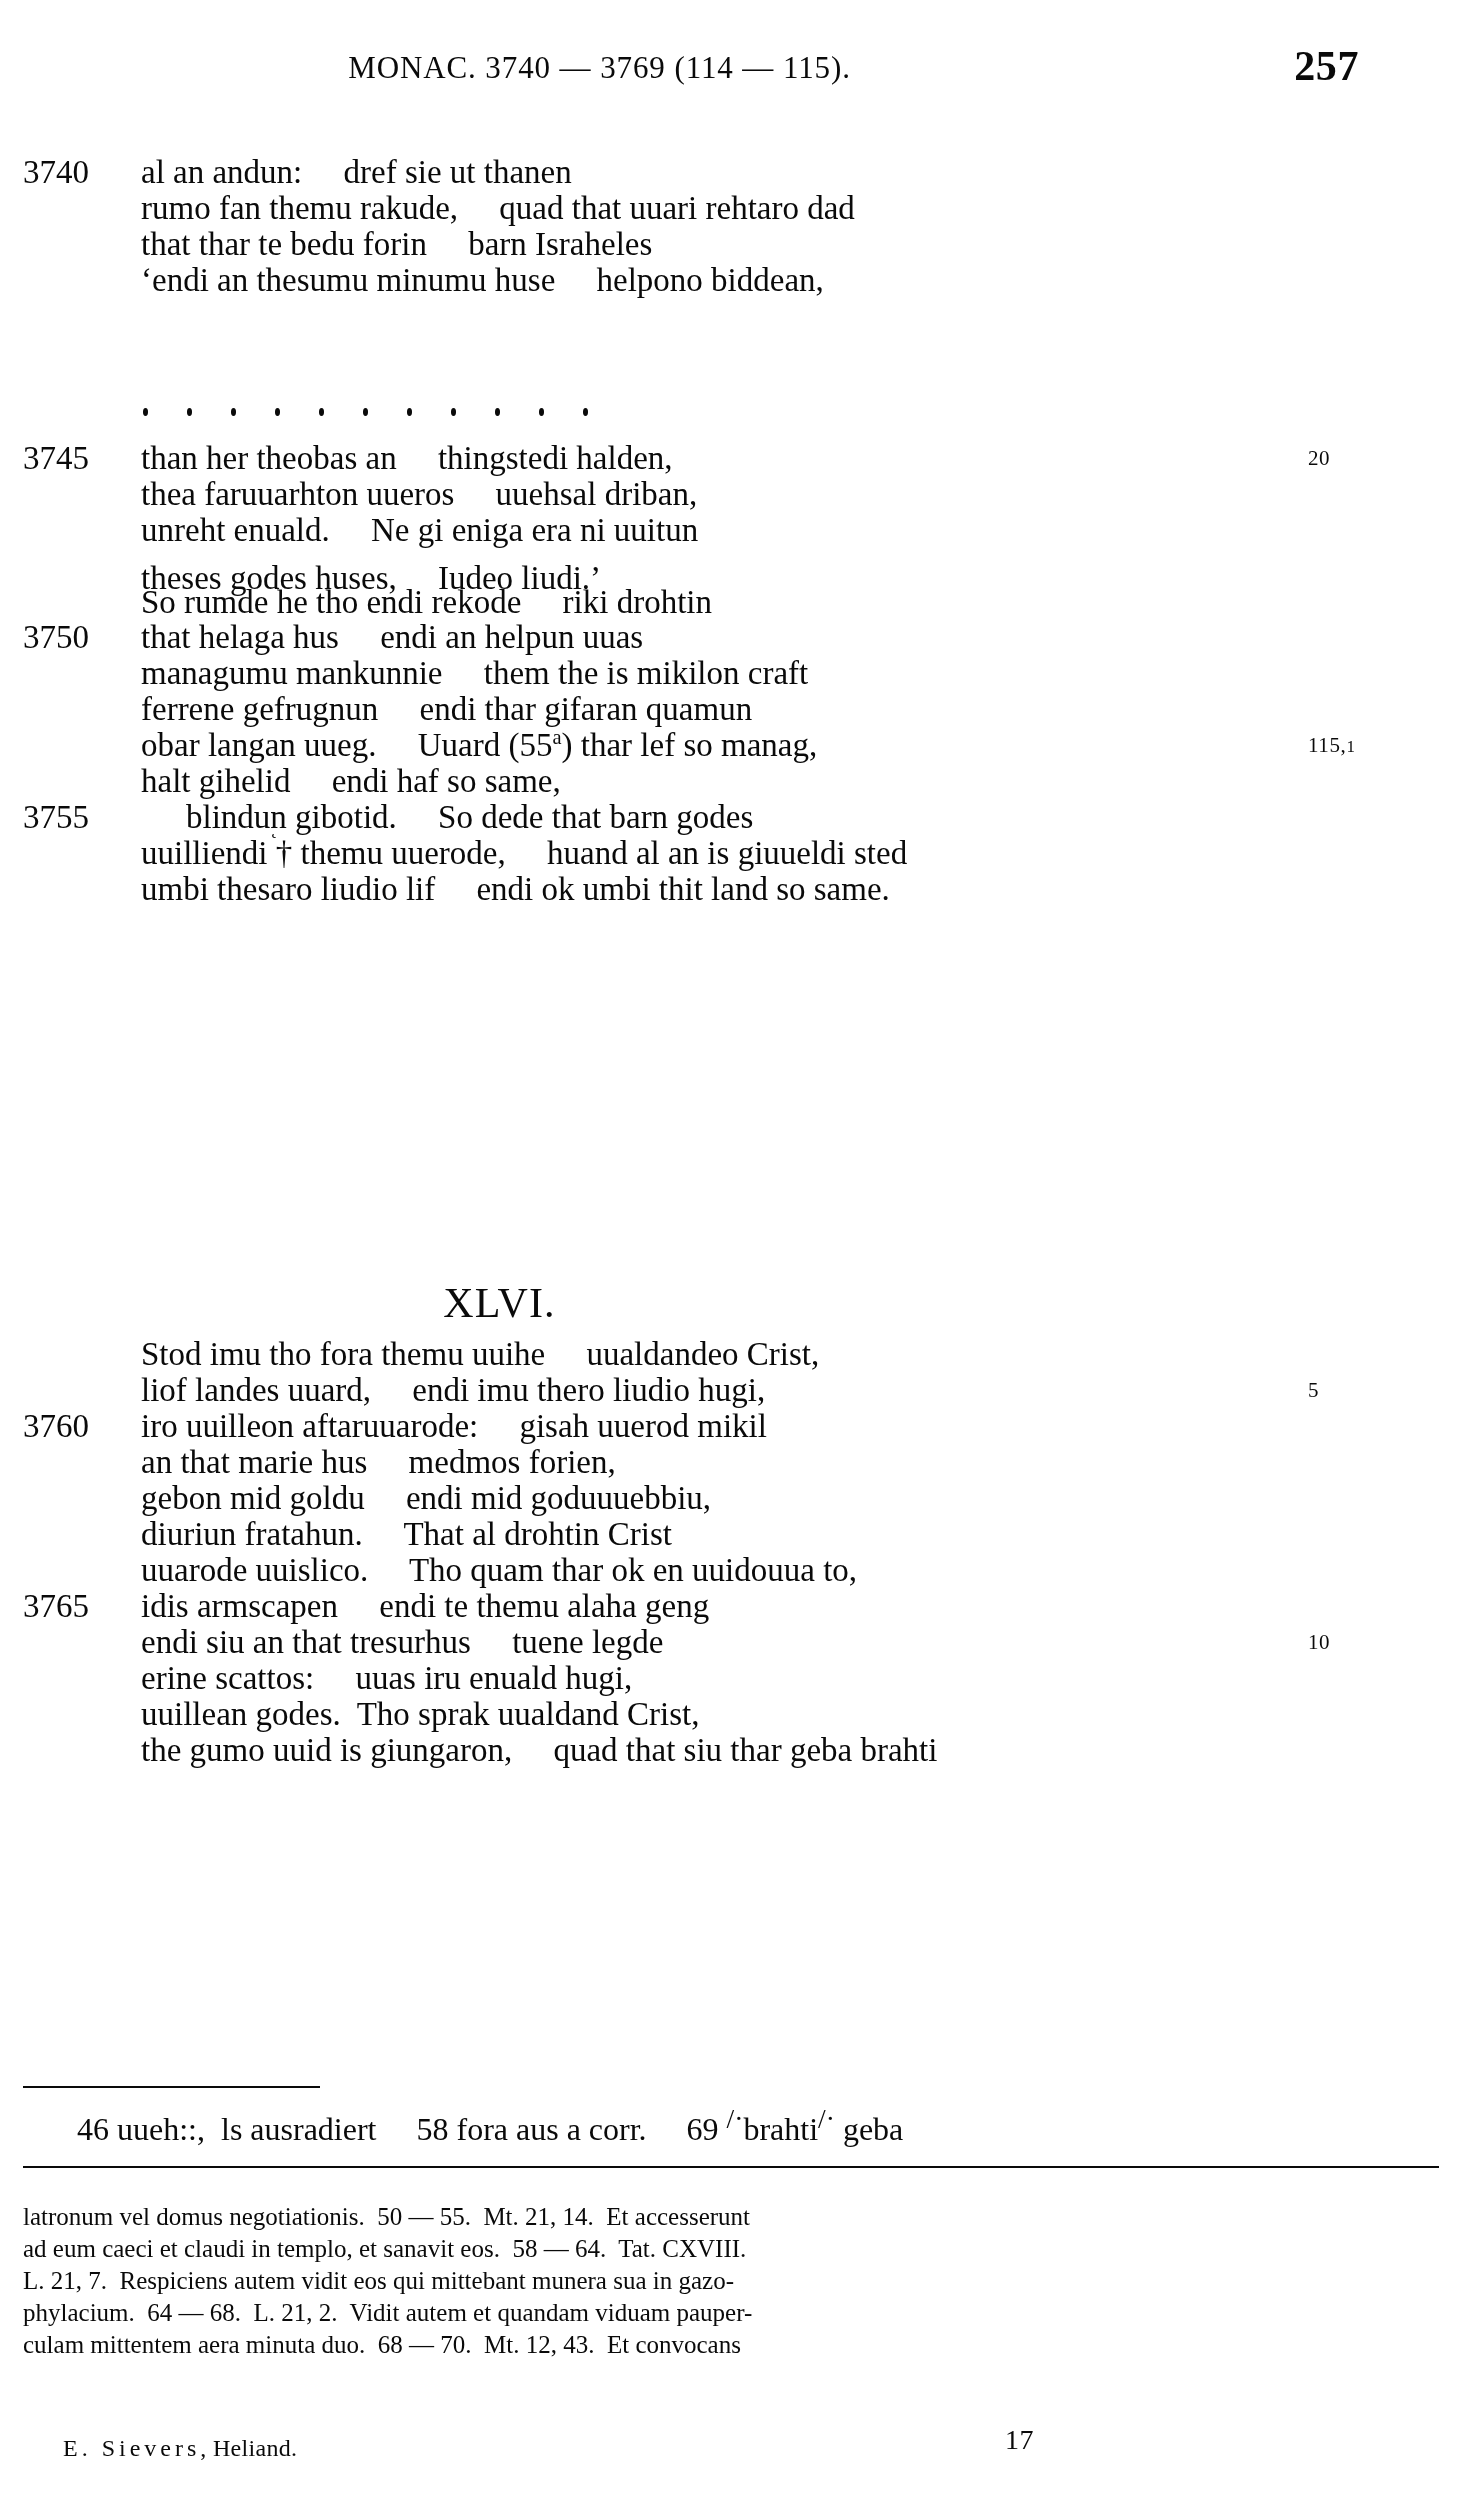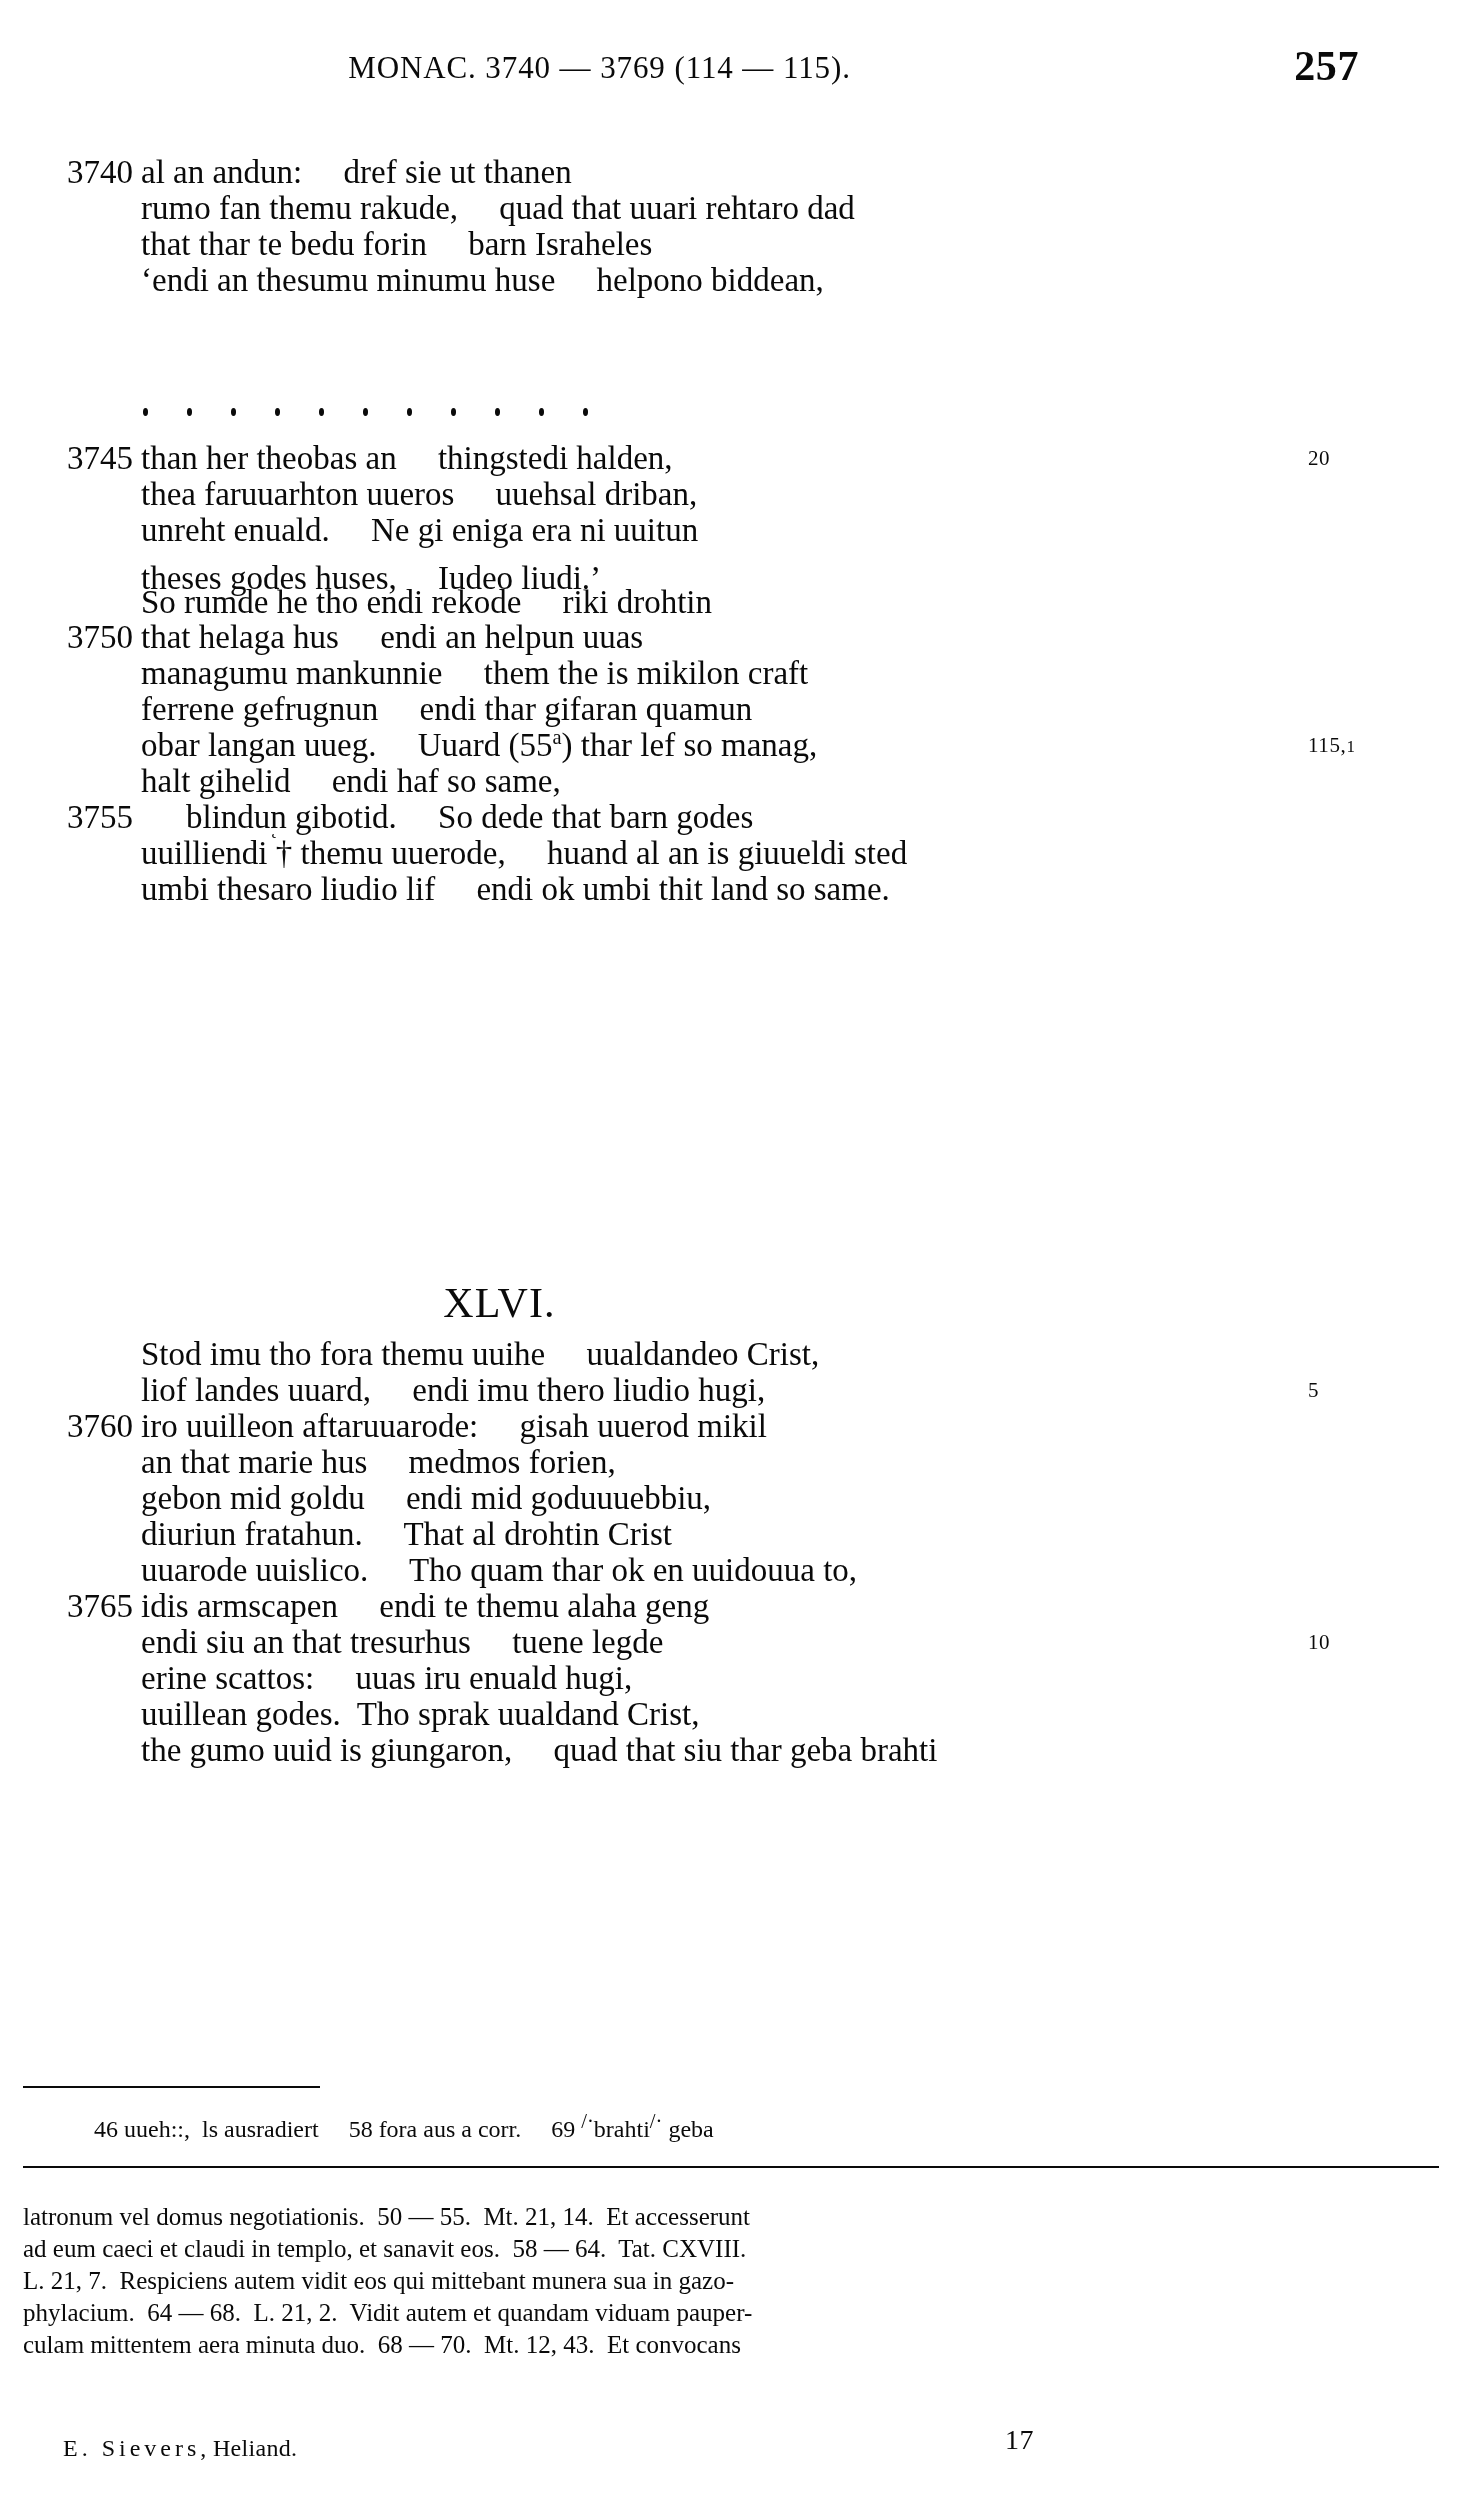--- a/index.html
+++ b/index.html
@@ -56,21 +56,20 @@
     width: 1462px;
   }
   .vnum {
     position: absolute;
     left: 23px;
     width: 108px;
     text-align: left;
     font-size: 33px;
     line-height: 37px;
     letter-spacing: 0px;
-    margin-left: 44px;
   }
   .vtext {
     position: absolute;
     left: 141px;
     font-size: 33px;
     line-height: 37px;
     white-space: pre;
   }
   .vmarg {
     position: absolute;
@@ -132,24 +131,24 @@
     left: 23px;
     top: 2166px;
     width: 1416px;
     height: 2.3px;
     background: #0a0a0a;
   }
 
   
   .apparatus {
     position: absolute;
-    left: 28px;
+    left: 11px;
     top: 2113px;
     width: 1416px;
-    font-size: 24px;
+    font-size: 32px;
     line-height: 32px;
     white-space: pre;
     text-indent: 66px;
   }
   .apparatus .slashmark {
     font-size: 0.86em;
     vertical-align: super;
     line-height: 0;
   }
 

